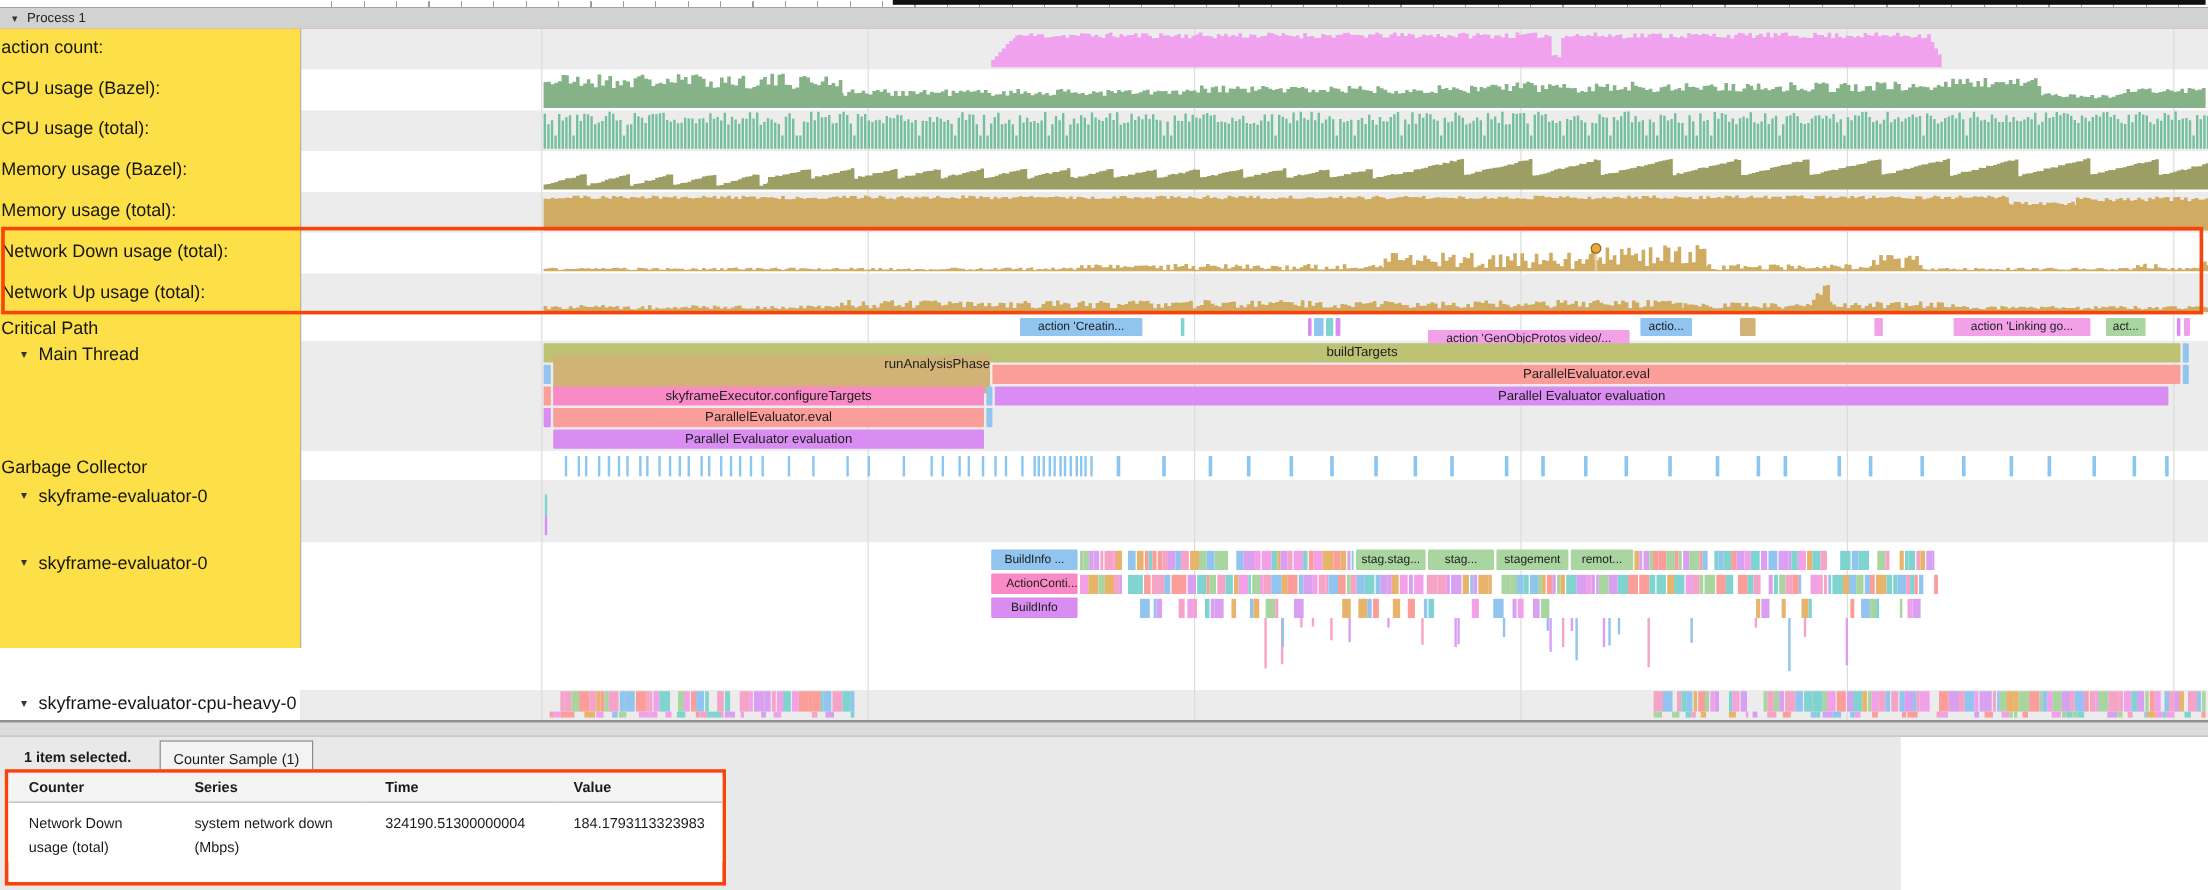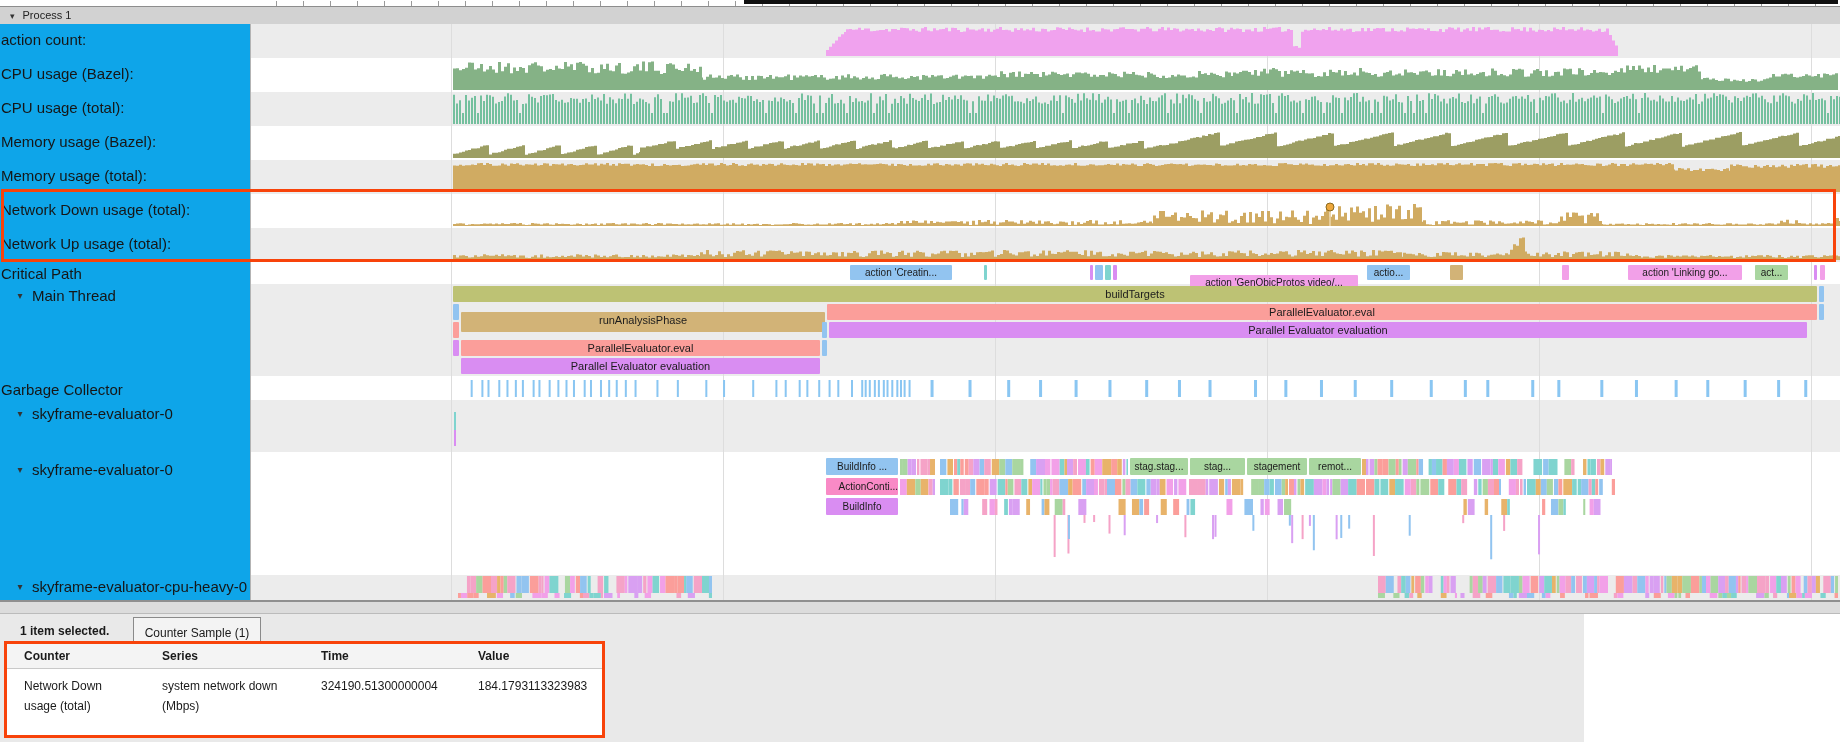--- a/index.html
+++ b/index.html
@@ -9,21 +9,21 @@
   #ruler-ticks{position:absolute;top:1px;height:5px;background:repeating-linear-gradient(90deg,transparent 0px,transparent 26px,#9a9a9a 26px,#9a9a9a 27px);}
   #ruler-bar{position:absolute;top:0;background:#101010;}
   
   #process-header{position:absolute;left:0;top:7px;width:1840px;height:17px;background:#d2d2d2;border-bottom:1px solid #ec4899;color:#222;font-size:11px;line-height:17px;}
   #process-header .tri{display:inline-block;margin:0 8px 0 10px;font-size:9px;color:#333;}
   
   #stripes,#grid,#spans,#boxes{position:absolute;left:0;top:0;width:1840px;height:742px;pointer-events:none;}
   .stripe{position:absolute;left:250px;width:1590px;}
   .stripe.g{background:#ececec;}
   .stripe.w{background:#ffffff;}
-  #sidebar{position:absolute;left:0;top:24px;width:250px;height:588px;background:#0ea5e9;border-right:1px solid #b3b3b3;}
+  #sidebar{position:absolute;left:0;top:24px;width:250px;height:516px;background:#fde047;border-right:1px solid #b3b3b3;}
   .track-label{position:absolute;height:18px;line-height:18px;font-size:15px;color:#161616;white-space:nowrap;}
   .track-arrow{position:absolute;width:20px;height:18px;line-height:18px;font-size:10px;color:#333;text-align:center;}
   .gridline{position:absolute;top:24px;height:576px;width:1px;background:#ddd;}
   #chart-svg{position:absolute;left:0;top:0;}
   .span{position:absolute;font-size:10px;line-height:15px;text-align:center;color:#1c1c1c;overflow:hidden;white-space:nowrap;border-radius:1px;}
   .span.big{font-size:11px;}
   .redbox{position:absolute;border:3px solid #f8430a;box-sizing:border-box;}
   
   #splitter{position:absolute;left:0;top:600px;width:1840px;height:14px;background:#dcdcdc;border-top:2px solid #8f8f8f;border-bottom:1px solid #bbb;box-sizing:border-box;}
   
@@ -636,24 +636,25 @@
       <div class="span" style="left: 1367px; top: 265px; width: 43px; height: 15px; line-height: 15px; background: rgb(146, 196, 240); pointer-events: auto;">actio...</div>
       <div class="span" style="left: 1450px; top: 265px; width: 13px; height: 15px; line-height: 15px; background: rgb(210, 179, 119); pointer-events: auto;"></div>
       <div class="span" style="left: 1562px; top: 265px; width: 7px; height: 15px; line-height: 15px; background: rgb(242, 160, 232); pointer-events: auto;"></div>
       <div class="span" style="left: 1628px; top: 265px; width: 114px; height: 15px; line-height: 15px; background: rgb(242, 160, 232); pointer-events: auto;">action 'Linking go...</div>
       <div class="span" style="left: 1755px; top: 265px; width: 33px; height: 15px; line-height: 15px; background: rgb(169, 214, 160); pointer-events: auto;">act...</div>
       <div class="span" style="left: 1814px; top: 265px; width: 3px; height: 15px; line-height: 15px; background: rgb(217, 141, 242); pointer-events: auto;"></div>
       <div class="span" style="left: 1820px; top: 265px; width: 5px; height: 15px; line-height: 15px; background: rgb(242, 160, 232); pointer-events: auto;"></div>
       <div class="span big" style="left: 453px; top: 286px; width: 1364px; height: 16px; line-height: 16px; background: rgb(189, 194, 116); pointer-events: auto;">buildTargets</div>
       <div class="span big" style="left: 1819px; top: 286px; width: 5px; height: 16px; line-height: 16px; background: rgb(146, 196, 240); pointer-events: auto;"></div>
       <div class="span big" style="left: 453px; top: 304px; width: 6px; height: 16px; line-height: 16px; background: rgb(146, 196, 240); pointer-events: auto;"></div>
-      <div class="span big" style="left: 461px; top: 312px; width: 364px; height: 20px; line-height: 16px; background: rgb(210, 179, 119); pointer-events: auto;">runAnalysisPhase</div>
+      <div class="span big" style="left: 461px; top: 296px; width: 364px; height: 32px; line-height: 16px; background: rgb(210, 179, 119); pointer-events: auto; text-align: right;">runAnalysisPhase</div>
       <div class="span big" style="left: 827px; top: 304px; width: 990px; height: 16px; line-height: 16px; background: rgb(251, 158, 154); pointer-events: auto;">ParallelEvaluator.eval</div>
       <div class="span big" style="left: 1819px; top: 304px; width: 5px; height: 16px; line-height: 16px; background: rgb(146, 196, 240); pointer-events: auto;"></div>
       <div class="span big" style="left: 453px; top: 322px; width: 6px; height: 16px; line-height: 16px; background: rgb(251, 158, 154); pointer-events: auto;"></div>
+      <div class="span big" style="left: 461px; top: 322px; width: 359px; height: 16px; line-height: 16px; background: rgb(249, 138, 198); pointer-events: auto;">skyframeExecutor.configureTargets</div>
       <div class="span big" style="left: 822px; top: 322px; width: 5px; height: 16px; line-height: 16px; background: rgb(146, 196, 240); pointer-events: auto;"></div>
       <div class="span big" style="left: 829px; top: 322px; width: 978px; height: 16px; line-height: 16px; background: rgb(217, 141, 242); pointer-events: auto;">Parallel Evaluator evaluation</div>
       <div class="span big" style="left: 453px; top: 340px; width: 6px; height: 16px; line-height: 16px; background: rgb(217, 141, 242); pointer-events: auto;"></div>
       <div class="span big" style="left: 461px; top: 340px; width: 359px; height: 16px; line-height: 16px; background: rgb(251, 158, 154); pointer-events: auto;">ParallelEvaluator.eval</div>
       <div class="span big" style="left: 822px; top: 340px; width: 5px; height: 16px; line-height: 16px; background: rgb(146, 196, 240); pointer-events: auto;"></div>
       <div class="span big" style="left: 461px; top: 358px; width: 359px; height: 16px; line-height: 16px; background: rgb(217, 141, 242); pointer-events: auto;">Parallel Evaluator evaluation</div>
       <div class="span" style="left: 826px; top: 458px; width: 72px; height: 17px; line-height: 17px; background: rgb(146, 196, 240); pointer-events: auto;">BuildInfo ...</div>
       <div class="span" style="left: 1130px; top: 458px; width: 58px; height: 17px; line-height: 17px; background: rgb(169, 214, 160); pointer-events: auto;">stag.stag...</div>
       <div class="span" style="left: 1190px; top: 458px; width: 55px; height: 17px; line-height: 17px; background: rgb(169, 214, 160); pointer-events: auto;">stag...</div>
       <div class="span" style="left: 1247px; top: 458px; width: 60px; height: 17px; line-height: 17px; background: rgb(169, 214, 160); pointer-events: auto;">stagement</div>

